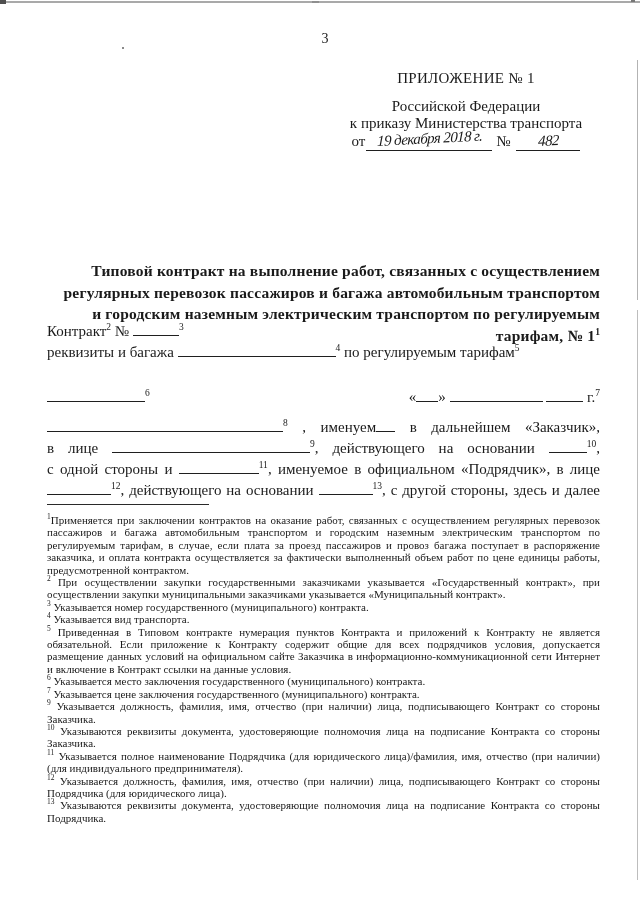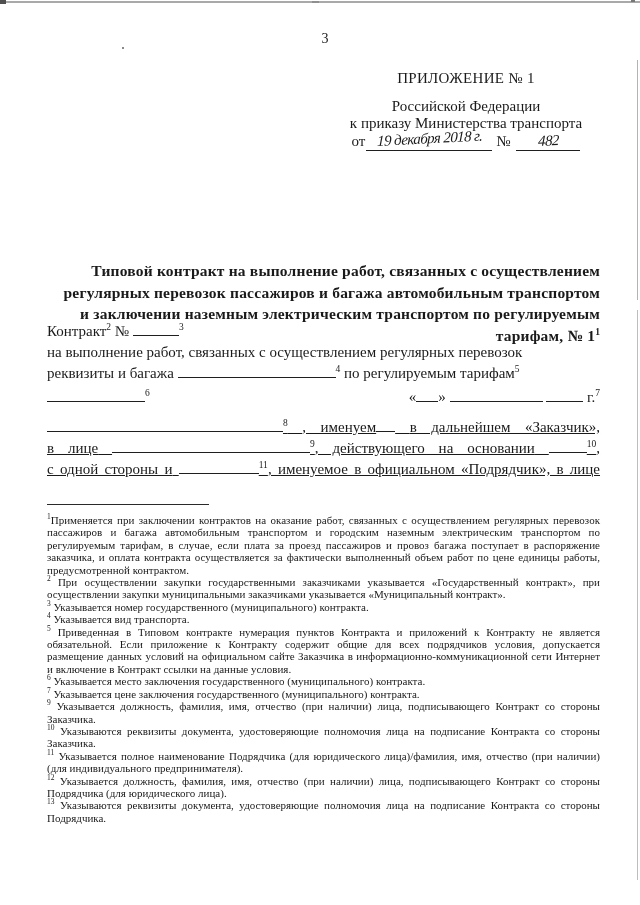--- a/index.html
+++ b/index.html
@@ -31,21 +31,21 @@
 
   .contract-block{position:absolute;top:321px;left:47px;width:553px;font-size:15px;line-height:21px;}
 
   .blank{display:inline-block;border-bottom:1.5px solid #1f1f1f;height:13px;vertical-align:baseline;}
 
   sup{vertical-align:super;font-size:9.5px;line-height:0;letter-spacing:0;}
 
   .place-date-row{position:absolute;top:388px;left:47px;width:553px;display:flex;justify-content:space-between;font-size:15px;}
   .date-group{white-space:nowrap;}
 
-  .body-par{position:absolute;top:417px;left:47px;width:553px;font-size:15px;line-height:21px;text-decoration:underline;}
+  .body-par{position:absolute;top:417px;left:47px;width:553px;font-size:15px;line-height:21px;}
   .jline{text-align:justify;text-align-last:justify;}
 
   .footnote-sep{position:absolute;top:504px;left:47px;width:162px;border-top:1.5px solid #2a2a2a;}
 
   .footnotes{position:absolute;top:514px;left:47px;width:553px;font-size:11px;line-height:12.4px;}
   .fn{text-align:justify;font-family:Liberation Serif, serif;}
   .fn sup{font-size:7.5px;}
 </style>
 </head>
 <body>
@@ -65,39 +65,39 @@
   <div class="header-block">
     <div class="appendix-title">ПРИЛОЖЕНИЕ № 1</div>
     <div>Российской Федерации</div>
     <div>к приказу Министерства транспорта</div>
     <div class="order-date-line"><span>от</span><span class="u-line u-date"><span class="handwritten">19 декабря 2018 г.</span></span> <span>№</span><span class="u-line u-num"><span class="handwritten">482</span></span></div>
   </div>
 
   <div class="doc-title">
     <div>Типовой контракт на выполнение работ, связанных с осуществлением</div>
     <div>регулярных перевозок пассажиров и багажа автомобильным транспортом</div>
-    <div>и заключении наземным электрическим транспортом по регулируемым</div>
+    <div>и городским наземным электрическим транспортом по регулируемым</div>
     <div><span>тарифам, № 1</span><sup>1</sup></div>
   </div>
 
   <div class="contract-block">
     <div><span>Контракт</span><sup>2</sup> <span>№</span> <span class="blank" style="width:46px"></span><sup>3</sup></div>
-    <div>на выполнение работ, связанных с осуществлением регулярных перевозок</div>
     <div><span>реквизиты и багажа</span> <span class="blank" style="width:158px"></span><sup>4</sup> <span>по регулируемым тарифам</span><sup>5</sup></div>
   </div>
 
   <div class="place-date-row">
     <div><span class="blank" style="width:98px"></span><sup>6</sup></div>
     <div class="date-group"><span>«</span><span class="blank" style="width:22px"></span><span>»</span> <span class="blank" style="width:93px"></span> <span class="blank" style="width:37px"></span> <span>г.</span><sup>7</sup></div>
   </div>
 
   <div class="body-par">
     <div class="jline"><span class="blank" style="width:236px"></span><sup>8</sup> <span>, именуем</span><span class="blank" style="width:19px"></span> <span>в дальнейшем «Заказчик»,</span></div>
     <div class="jline"><span>в лице</span> <span class="blank" style="width:198px"></span><sup>9</sup><span>, действующего на основании</span> <span class="blank" style="width:38px"></span><sup>10</sup><span>,</span></div>
     <div class="jline"><span>с одной стороны и</span> <span class="blank" style="width:80px"></span><sup>11</sup><span>, именуемое в официальном «Подрядчик», в лице</span></div>
+    <div class="jline"><span class="blank" style="width:64px"></span><sup>12</sup><span>, действующего на основании</span> <span class="blank" style="width:54px"></span><sup>13</sup><span>, с другой стороны, здесь и далее</span></div>
   </div>
 
   <div class="footnote-sep"></div>
 
   <div class="footnotes">
     <div class="fn"><sup>1</sup><span>Применяется при заключении контрактов на оказание работ, связанных с осуществлением регулярных перевозок пассажиров и багажа автомобильным транспортом и городским наземным электрическим транспортом по регулируемым тарифам, в случае, если плата за проезд пассажиров и провоз багажа поступает в распоряжение заказчика, и оплата контракта осуществляется за фактически выполненный объем работ по цене единицы работы, предусмотренной контрактом.</span></div>
     <div class="fn"><sup>2</sup> <span>При осуществлении закупки государственными заказчиками указывается «Государственный контракт», при осуществлении закупки муниципальными заказчиками указывается «Муниципальный контракт».</span></div>
     <div class="fn"><sup>3</sup> <span>Указывается номер государственного (муниципального) контракта.</span></div>
     <div class="fn"><sup>4</sup> <span>Указывается вид транспорта.</span></div>
     <div class="fn"><sup>5</sup> <span>Приведенная в Типовом контракте нумерация пунктов Контракта и приложений к Контракту не является обязательной. Если приложение к Контракту содержит общие для всех подрядчиков условия, допускается размещение данных условий на официальном сайте Заказчика в информационно-коммуникационной сети Интернет и включение в Контракт ссылки на данные условия.</span></div>

